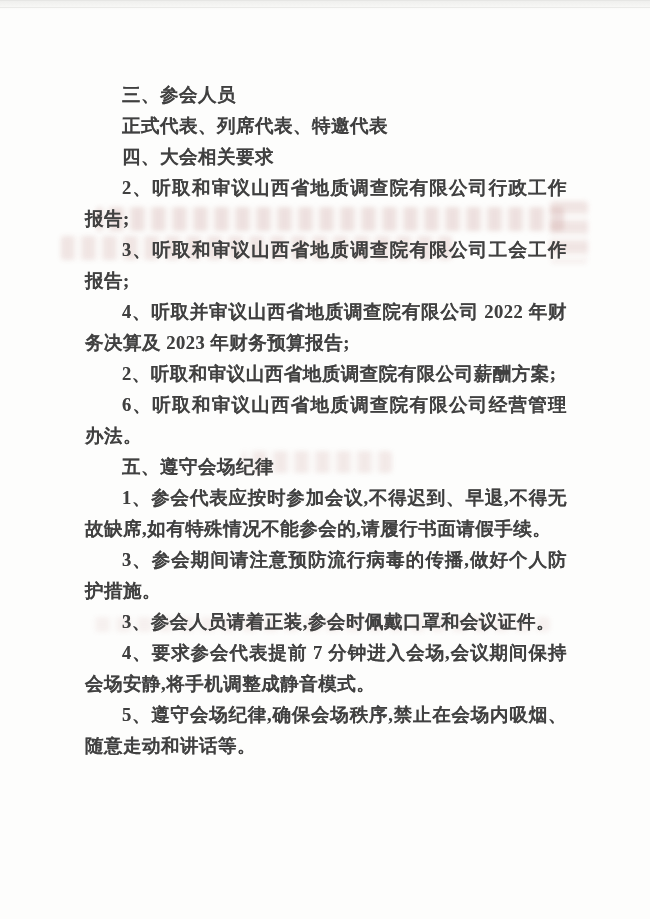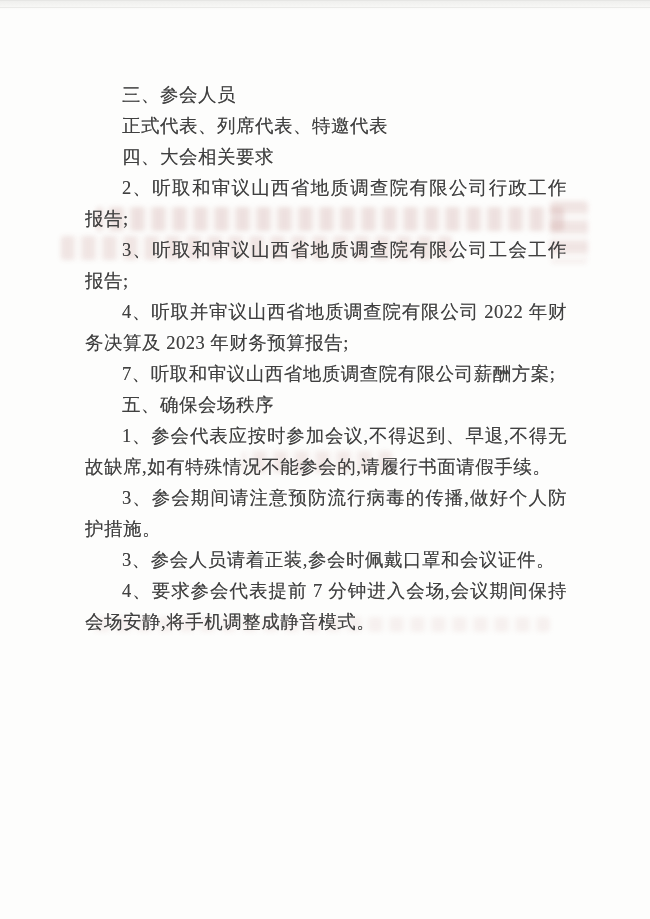--- a/index.html
+++ b/index.html
@@ -38,20 +38,21 @@
     color: #404040;
     font-size: 18.5px;
     line-height: 31px;
     letter-spacing: 0.5px;
     text-align: justify;
   }
   .doc p {
     margin: 0;
     text-indent: 2em;
     text-shadow: 0 0 0.5px rgba(64, 64, 64, 0.55);
+    font-weight: bold;
   }
   
   .bleed {
     position: absolute;
     pointer-events: none;
     filter: blur(2.5px);
     transform: scaleX(-1);
     border-radius: 4px;
     background: repeating-linear-gradient(
       90deg,
@@ -80,19 +81,21 @@
 <div class="bleed b4"></div>
 <div class="bleed b5"></div>
 
 <div class="doc">
     <p>三、参会人员</p>
     <p>正式代表、列席代表、特邀代表</p>
     <p>四、大会相关要求</p>
     <p>2、听取和审议山西省地质调查院有限公司行政工作报告;</p>
     <p>3、听取和审议山西省地质调查院有限公司工会工作报告;</p>
     <p>4、听取并审议山西省地质调查院有限公司 2022 年财务决算及 2023 年财务预算报告;</p>
-    <p>7、听取和审议山西省地质调查院有限公司薪酬方案;</p>
-    <p>五、确保会场秩序</p>
+    <p>2、听取和审议山西省地质调查院有限公司薪酬方案;</p>
+    <p>6、听取和审议山西省地质调查院有限公司经营管理办法。</p>
+    <p>五、遵守会场纪律</p>
     <p>1、参会代表应按时参加会议,不得迟到、早退,不得无故缺席,如有特殊情况不能参会的,请履行书面请假手续。</p>
     <p>3、参会期间请注意预防流行病毒的传播,做好个人防护措施。</p>
     <p>3、参会人员请着正装,参会时佩戴口罩和会议证件。</p>
     <p>4、要求参会代表提前 7 分钟进入会场,会议期间保持会场安静,将手机调整成静音模式。</p>
+    <p>5、遵守会场纪律,确保会场秩序,禁止在会场内吸烟、随意走动和讲话等。</p>
   </div>
 
 </body></html>

